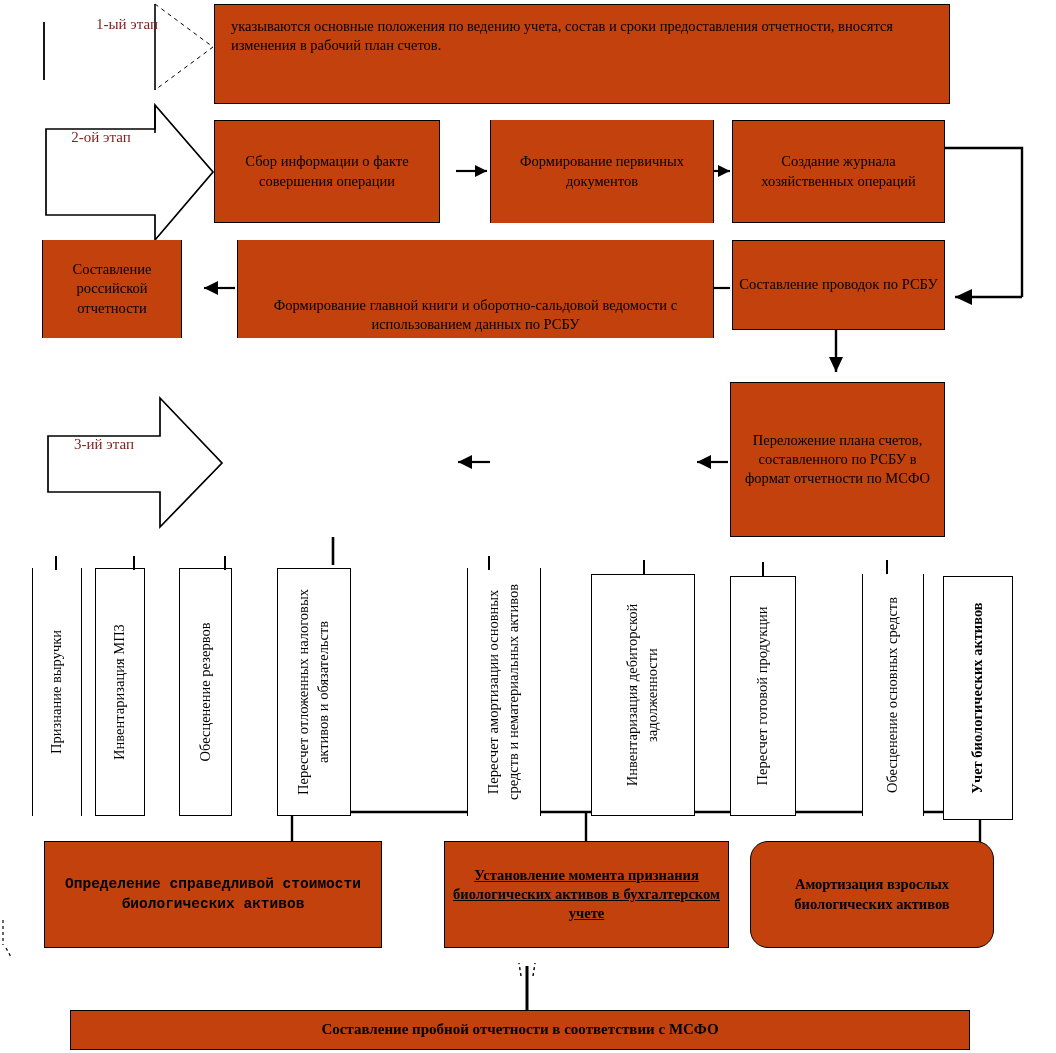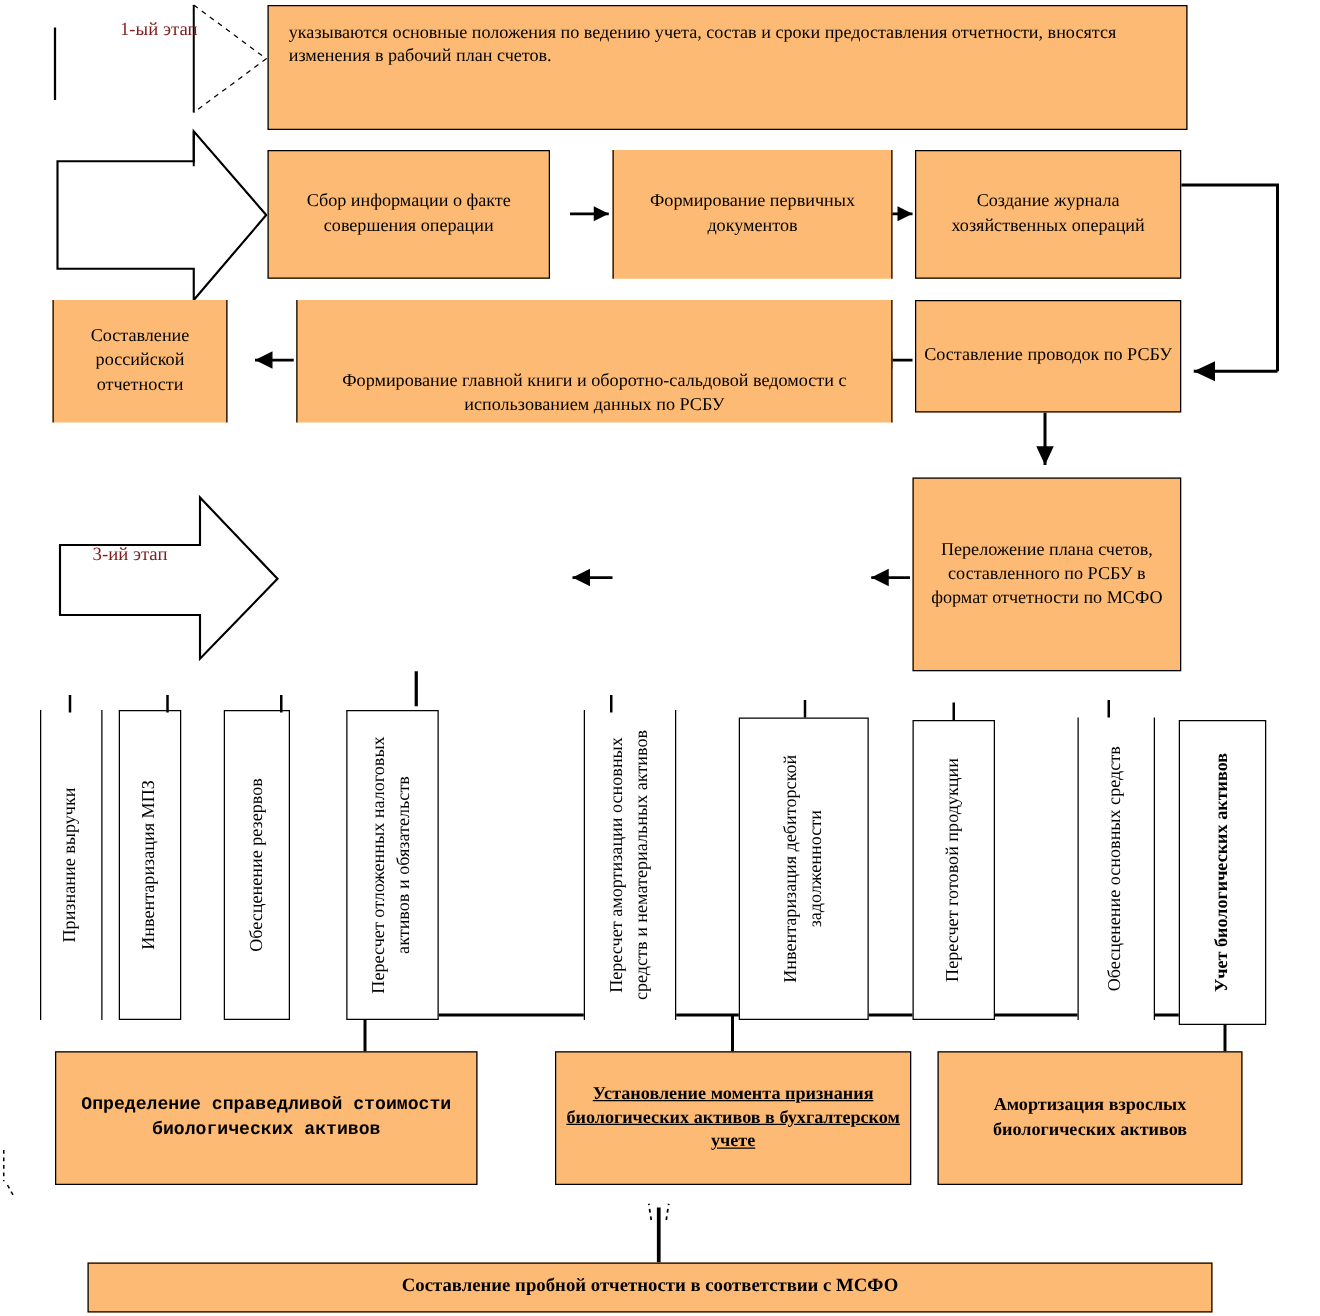--- a/index.html
+++ b/index.html
@@ -1,19 +1,19 @@
 <!DOCTYPE html>
 <html><head>
 <meta charset="utf-8">
 <style>
   html,body{margin:0;padding:0;background:#ffffff;}
   body{font-family:"Liberation Serif", serif;color:#000;}
   #canvas{position:relative;width:1056px;height:1053px;background:#fff;overflow:hidden;}
 
-  .box{position:absolute;box-sizing:border-box;border:1.6px solid #000;background:#fdba74;
+  .box{position:absolute;box-sizing:border-box;border:1.6px solid #000;background:#c2410c;
        display:flex;align-items:center;justify-content:center;text-align:center;
        font-size:14.5px;line-height:1.32;padding:4px 6px;}
   
   .sides{border-top:none;border-bottom:none;}
 
   .bold{font-weight:bold;}
 
   
   .vcol{position:absolute;box-sizing:border-box;border:1.6px solid #000;background:#fff;}
   .vcol.sides{border-top:none;border-bottom:none;}
@@ -92,20 +92,23 @@
     <path d="M980 812 L980 842" stroke="#000" stroke-width="2.4" fill="none"></path>
     <path d="M980 790 L980 812" stroke="#000" stroke-width="2.4" fill="none"></path>
 
     <path d="M527 1010 L527 966" stroke="#000" stroke-width="3" fill="none"></path>
     <path d="M521 976 L519 963" stroke="#000" stroke-width="1.4" fill="none" stroke-dasharray="3,3"></path>
     <path d="M533 976 L535 963" stroke="#000" stroke-width="1.4" fill="none" stroke-dasharray="3,3"></path>
 
     <path d="M3 920 L3 945 M6 948 L11 957" stroke="#000" stroke-width="1.2" fill="none" stroke-dasharray="3,3"></path>
   </svg>
 
+  <div class="stage" style="left:46px;top:129px;width:110px;height:86px;">
+    <span class="lbl">2-ой этап</span>
+  </div>
   <div class="stage" style="left:48px;top:436px;width:112px;height:56px;">
     <span class="lbl">3-ий этап</span>
   </div>
 
   <div class="box" style="left:214px;top:4px;width:736px;height:100px;align-items:flex-start;justify-content:flex-start;padding:12px 16px;">
     <span style="text-align:left;display:block;">указываются основные положения по ведению учета, состав и сроки предоставления отчетности, вносятся изменения в рабочий план счетов.</span>
   </div>
 
   <div class="box" style="left:214px;top:120px;width:226px;height:103px;">
     <span>Сбор информации о факте совершения операции</span>
@@ -181,21 +184,21 @@
   </div>
 
   <div class="box bold" style="left:44px;top:841px;width:338px;height:107px;font-family:Liberation Mono, monospace;">
     <span>Определение справедливой стоимости биологических активов</span>
   </div>
 
   <div class="box bold" style="left:444px;top:841px;width:285px;height:107px;text-decoration:underline;">
     <span>Установление момента признания биологических активов в бухгалтерском учете</span>
   </div>
 
-  <div class="box bold" style="left:750px;top:841px;width:244px;height:107px;">
+  <div class="box bold" style="left:750px;top:841px;width:244px;height:107px;border-radius:18px;">
     <span>Амортизация взрослых биологических активов</span>
   </div>
 
   <div class="box bold" style="left:70px;top:1010px;width:900px;height:40px;font-size:15px;">
     <span>Составление пробной отчетности в соответствии с МСФО</span>
   </div>
 
 </div>
 
 </body></html>

